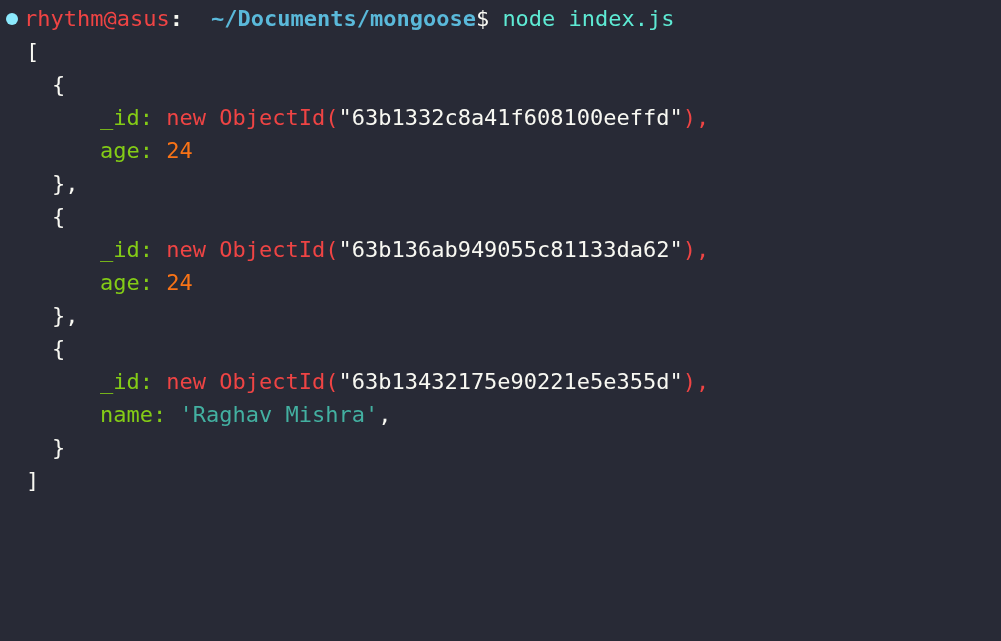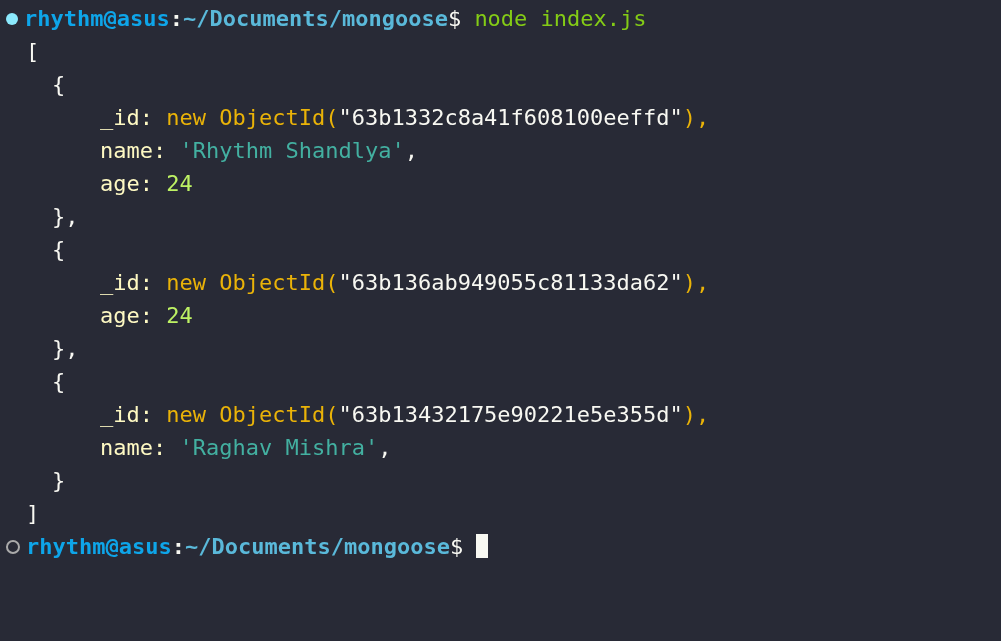--- a/index.html
+++ b/index.html
@@ -36,59 +36,60 @@
       width: 10px;
       height: 10px;
       border: 2px solid #aaaaaa;
       border-radius: 50%;
       margin-right: 6px;
       margin-left: 6px;
       vertical-align: middle;
       margin-bottom: 3px;
     }
     .user-host {
-      color: #0ea5e9;
-      font-weight: bold;
+      color: #ef4444;
+      font-weight: normal;
     }
     .colon {
       color: #f8f8f2;
       font-weight: bold;
     }
     .path {
       color: #5ab9da;
       font-weight: bold;
+      margin-left: 28px;
     }
     .dollar {
       color: #f8f8f2;
     }
     .cmd {
-      color: #84cc16;
+      color: #5eead4;
       text-align: center;
     }
     .bracket {
       color: #f8f8f2;
     }
     .brace {
       color: #f8f8f2;
     }
     .key {
-      color: #fef9c3;
+      color: #84cc16;
     }
     .new-obj {
-      color: #eab308;
+      color: #ef4444;
       margin-top: 32px;
     }
     .objid-str {
       color: #f8f8f2;
     }
     .str-val {
       color: #43b0a1;
     }
     .num-val {
-      color: #bef264;
+      color: #f97316;
     }
     .indent1 {
       padding-left: 26px;
     }
     .indent2 {
       padding-left: 52px;
     }
     .indent3 {
       padding-left: 100px;
     }
@@ -105,30 +106,28 @@
 <body>
 
 <div class="terminal">
 
   <div class="line"><span class="bullet-filled"></span><span class="user-host"><span>rhythm</span>@<span>asus</span></span><span class="colon">:</span><span class="path">~/Documents/mongoose</span><span class="dollar">$ </span><span class="cmd">node index.js</span></div>
 
   <div class="line indent1"><span class="bracket">[</span></div>
 
   <div class="line indent2"><span class="brace">{</span></div>
   <div class="line indent3"><span class="key">_id: </span><span class="new-obj">new ObjectId(</span><span class="objid-str">"<span>63b1332c8a41f608100eeffd</span>"</span><span class="new-obj">),</span></div>
-  <div class="line indent3"><span class="key">name: </span><span class="str-val">'<span>Rhythm Shandlya</span>'</span><span>,</span></div>
   <div class="line indent3"><span class="key">age: </span><span class="num-val">24</span></div>
   <div class="line indent2"><span class="brace">},</span></div>
 
   <div class="line indent2"><span class="brace">{</span></div>
   <div class="line indent3"><span class="key">_id: </span><span class="new-obj">new ObjectId(</span><span class="objid-str">"<span>63b136ab949055c81133da62</span>"</span><span class="new-obj">),</span></div>
   <div class="line indent3"><span class="key">age: </span><span class="num-val">24</span></div>
   <div class="line indent2"><span class="brace">},</span></div>
 
   <div class="line indent2"><span class="brace">{</span></div>
   <div class="line indent3"><span class="key">_id: </span><span class="new-obj">new ObjectId(</span><span class="objid-str">"<span>63b13432175e90221e5e355d</span>"</span><span class="new-obj">),</span></div>
   <div class="line indent3"><span class="key">name: </span><span class="str-val">'<span>Raghav Mishra</span>'</span><span>,</span></div>
   <div class="line indent2"><span class="brace">}</span></div>
 
   <div class="line indent1"><span class="bracket">]</span></div>
 
-  <div class="line"><span class="bullet-hollow"></span><span class="user-host"><span>rhythm</span>@<span>asus</span></span><span class="colon">:</span><span class="path">~/Documents/mongoose</span><span class="dollar">$ </span><span class="cursor"></span></div>
 </div>
 
 </body></html>

